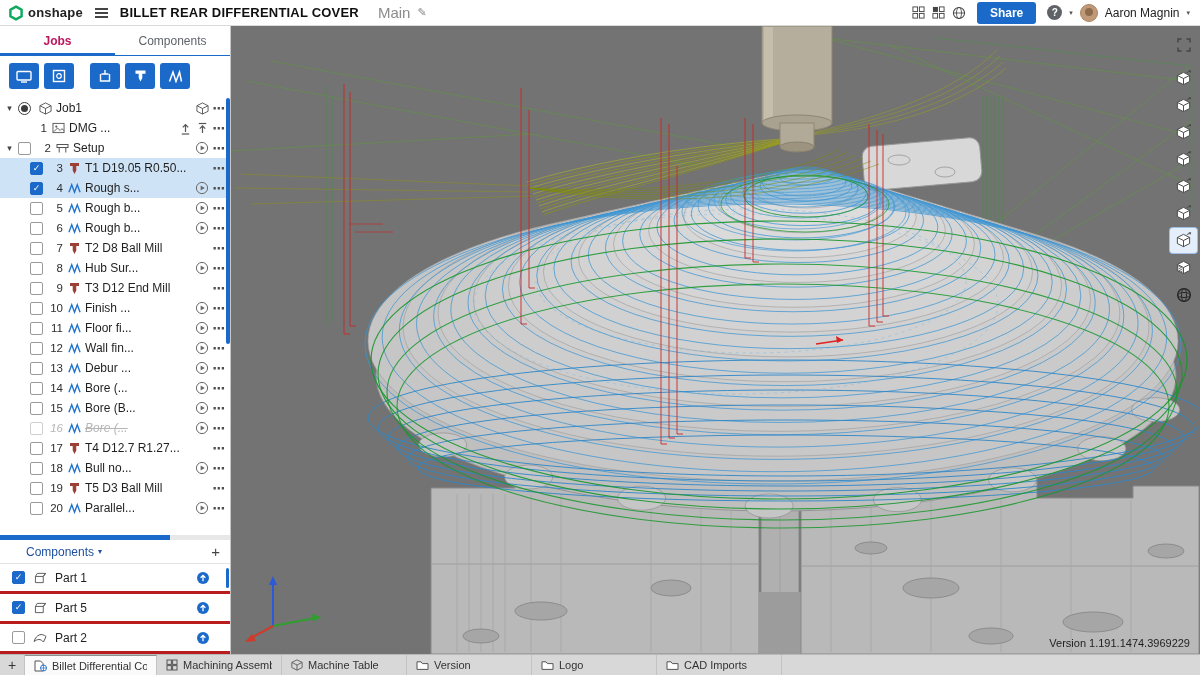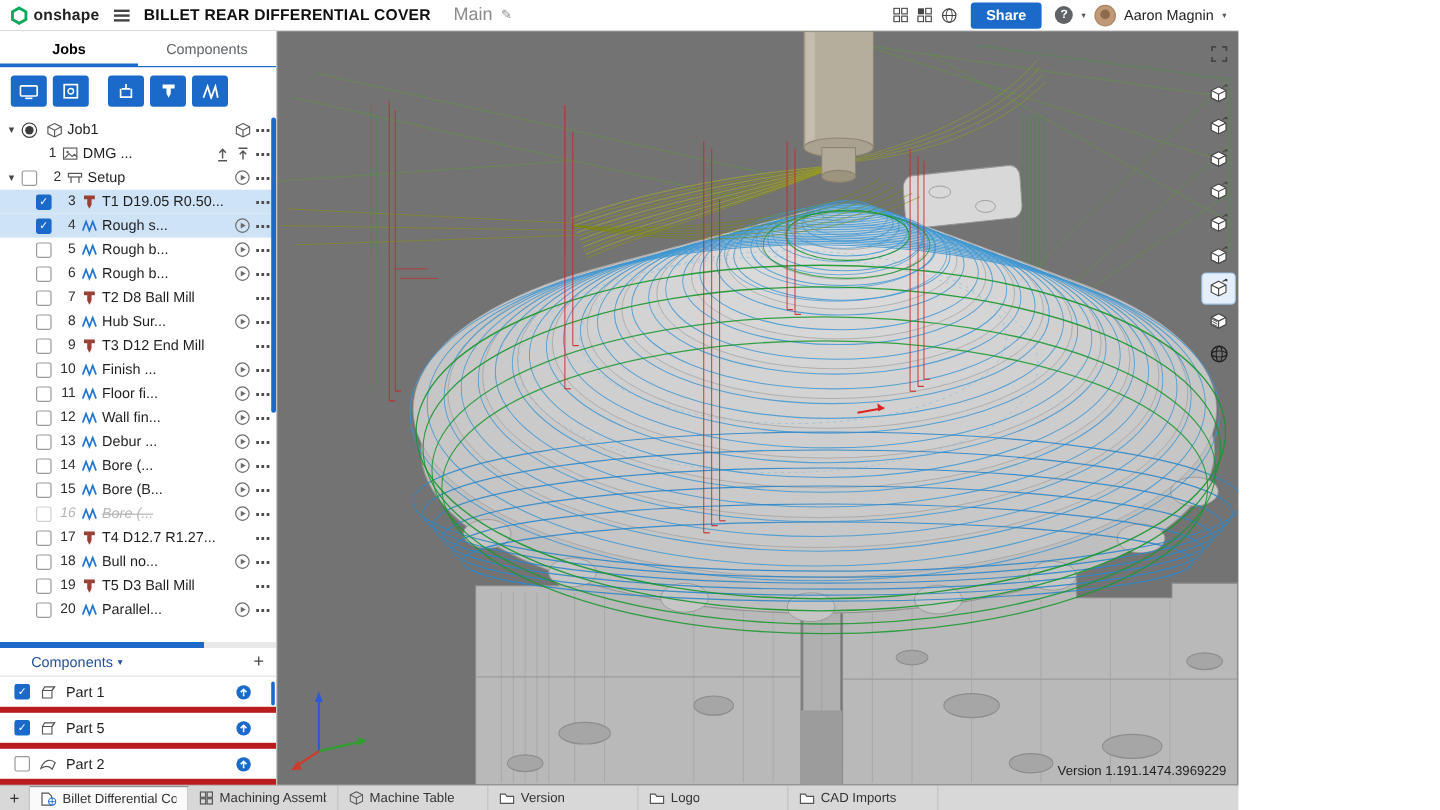--- a/index.html
+++ b/index.html
@@ -1,18 +1,18 @@
 <!DOCTYPE html>
 <html><head>
 <meta charset="utf-8">
 <style>
 *{box-sizing:border-box;margin:0;padding:0}
 html,body{width:1200px;height:675px;overflow:hidden}
 body{font-family:"Liberation Sans","DejaVu Sans",sans-serif;font-size:12px;color:#222;background:#fff}
-.app{width:1032px;height:675px;display:flex;flex-direction:column}
+.app{width:1200px;height:675px;display:flex;flex-direction:column}
 
 header{height:26px;flex:none;display:flex;align-items:center;padding:0 10px 0 8px;gap:7px;background:#fff;border-bottom:1px solid #d9d9d9}
 .logo{display:flex;align-items:center;gap:4px}
 .logo-text{font-weight:700;font-size:13px;color:#222;letter-spacing:.2px}
 .hamburger{width:13px;height:2px;background:#444;box-shadow:0 -4px 0 #444,0 4px 0 #444;margin:0 5px;display:inline-block}
 .doc-title{font-weight:700;font-size:13px;color:#101010;letter-spacing:.2px;white-space:nowrap}
 .ws{font-size:15px;color:#8b8b8b;margin-left:12px}
 .pencil{font-size:11px;color:#8b8b8b}
 .spacer{flex:1}
 .hicon{display:flex;align-items:center;cursor:pointer}
@@ -20,21 +20,21 @@
 .help{width:15px;height:15px;border-radius:50%;background:#5f6368;color:#fff;font-size:10px;font-weight:700;display:flex;align-items:center;justify-content:center}
 .hcaret{font-size:7px;color:#555}
 .avatar{width:18px;height:18px;border-radius:50%;background:#c09a78;border:1px solid #a8855f;position:relative;overflow:hidden}
 .avatar::after{content:"";position:absolute;left:4px;top:3px;width:8px;height:8px;border-radius:50%;background:#8d6b4c}
 .uname{font-size:12px;color:#222;white-space:nowrap}
 
 .main{flex:1;display:flex;min-height:0}
 aside{width:231px;flex:none;background:#fff;border-right:1px solid #c6c6c6;display:flex;flex-direction:column;min-height:0}
 .ptabs{height:30px;flex:none;display:flex;border-bottom:1px solid #1b6ac9}
 .ptab{flex:1;display:flex;align-items:center;justify-content:center;font-size:12px;color:#5f6368;cursor:pointer}
-.ptab.active{color:#000000;font-weight:700;box-shadow:inset 0 -2px 0 #1b6ac9}
+.ptab.active{color:#be185d;font-weight:700;box-shadow:inset 0 -2px 0 #1b6ac9}
 .ptoolbar{flex:none;display:flex;gap:5px;padding:7px 9px}
 .tbtn{width:30px;height:26px;background:#1b6ac9;border:none;border-radius:3px;display:flex;align-items:center;justify-content:center;cursor:pointer;padding:0}
 .tbtn:nth-child(3){margin-left:11px}
 .tree{flex:1;min-height:0;overflow:hidden;position:relative;padding-top:2px}
 .vscroll{position:absolute;right:0;top:2px;width:4px;height:56%;background:#1b6ac9;border-radius:2px}
 .trow{height:20px;display:flex;align-items:center;gap:3px;padding:0 2px 0 4px}
 .trow.sel{background:#cfe3f7}
 .caret{width:11px;flex:none;font-size:9px;color:#444;text-align:center;line-height:1}
 .ind{width:9px;flex:none}
 .radio{width:13px;height:13px;flex:none;border:1.5px solid #3c3c3c;border-radius:50%;position:relative}
@@ -53,21 +53,21 @@
 .tr{display:flex;align-items:center}
 .dots{font-weight:700;color:#4d4d4d;font-size:13px;letter-spacing:.5px;line-height:1}
 .hscroll{flex:none;height:5px;background:#e8e8e8;position:relative}
 .hthumb{position:absolute;left:0;top:0;height:5px;width:74%;background:#1b6ac9}
 .comp-head{flex:none;height:24px;display:flex;align-items:center;gap:4px;padding:0 10px 0 26px;border-bottom:1px solid #e4e4e4}
 .comp-title{font-size:12px;color:#1f4f9e}
 .comp-caret{font-size:8px;color:#1f4f9e}
 .comp-add{margin-left:auto;font-size:15px;color:#444;line-height:1;cursor:pointer}
 .comp-list{flex:none;position:relative}
 .cvscroll{position:absolute;right:1px;top:4px;width:3px;height:20px;background:#1b6ac9;border-radius:2px}
-.crow{height:30px;display:flex;align-items:center;gap:7px;padding:0 12px;border-bottom:5px solid #b91c1c}
+.crow{height:30px;display:flex;align-items:center;gap:7px;padding:0 12px;border-bottom:3px solid #b91c1c}
 .clabel{font-size:12px;color:#1f1f1f}
 .sync{margin-left:auto;display:flex;align-items:center;margin-right:8px}
 
 .viewport{flex:1;min-width:0;position:relative;background:#737373;overflow:hidden}
 #scene{position:absolute;left:0;top:0;width:100%;height:100%}
 .vtools{position:absolute;top:6px;right:3px;display:flex;flex-direction:column;gap:2px;align-items:center}
 .vbtn{width:27px;height:25px;background:transparent;border:none;display:flex;align-items:center;justify-content:center;cursor:pointer;border-radius:3px;padding:0}
 .vbtn.first{margin-bottom:7px}
 .vbtn.active{background:#e4effb;box-shadow:0 0 0 1px #9cc0e8}
 .version{position:absolute;right:10px;bottom:5px;font-size:11px;color:#1f1f1f}

